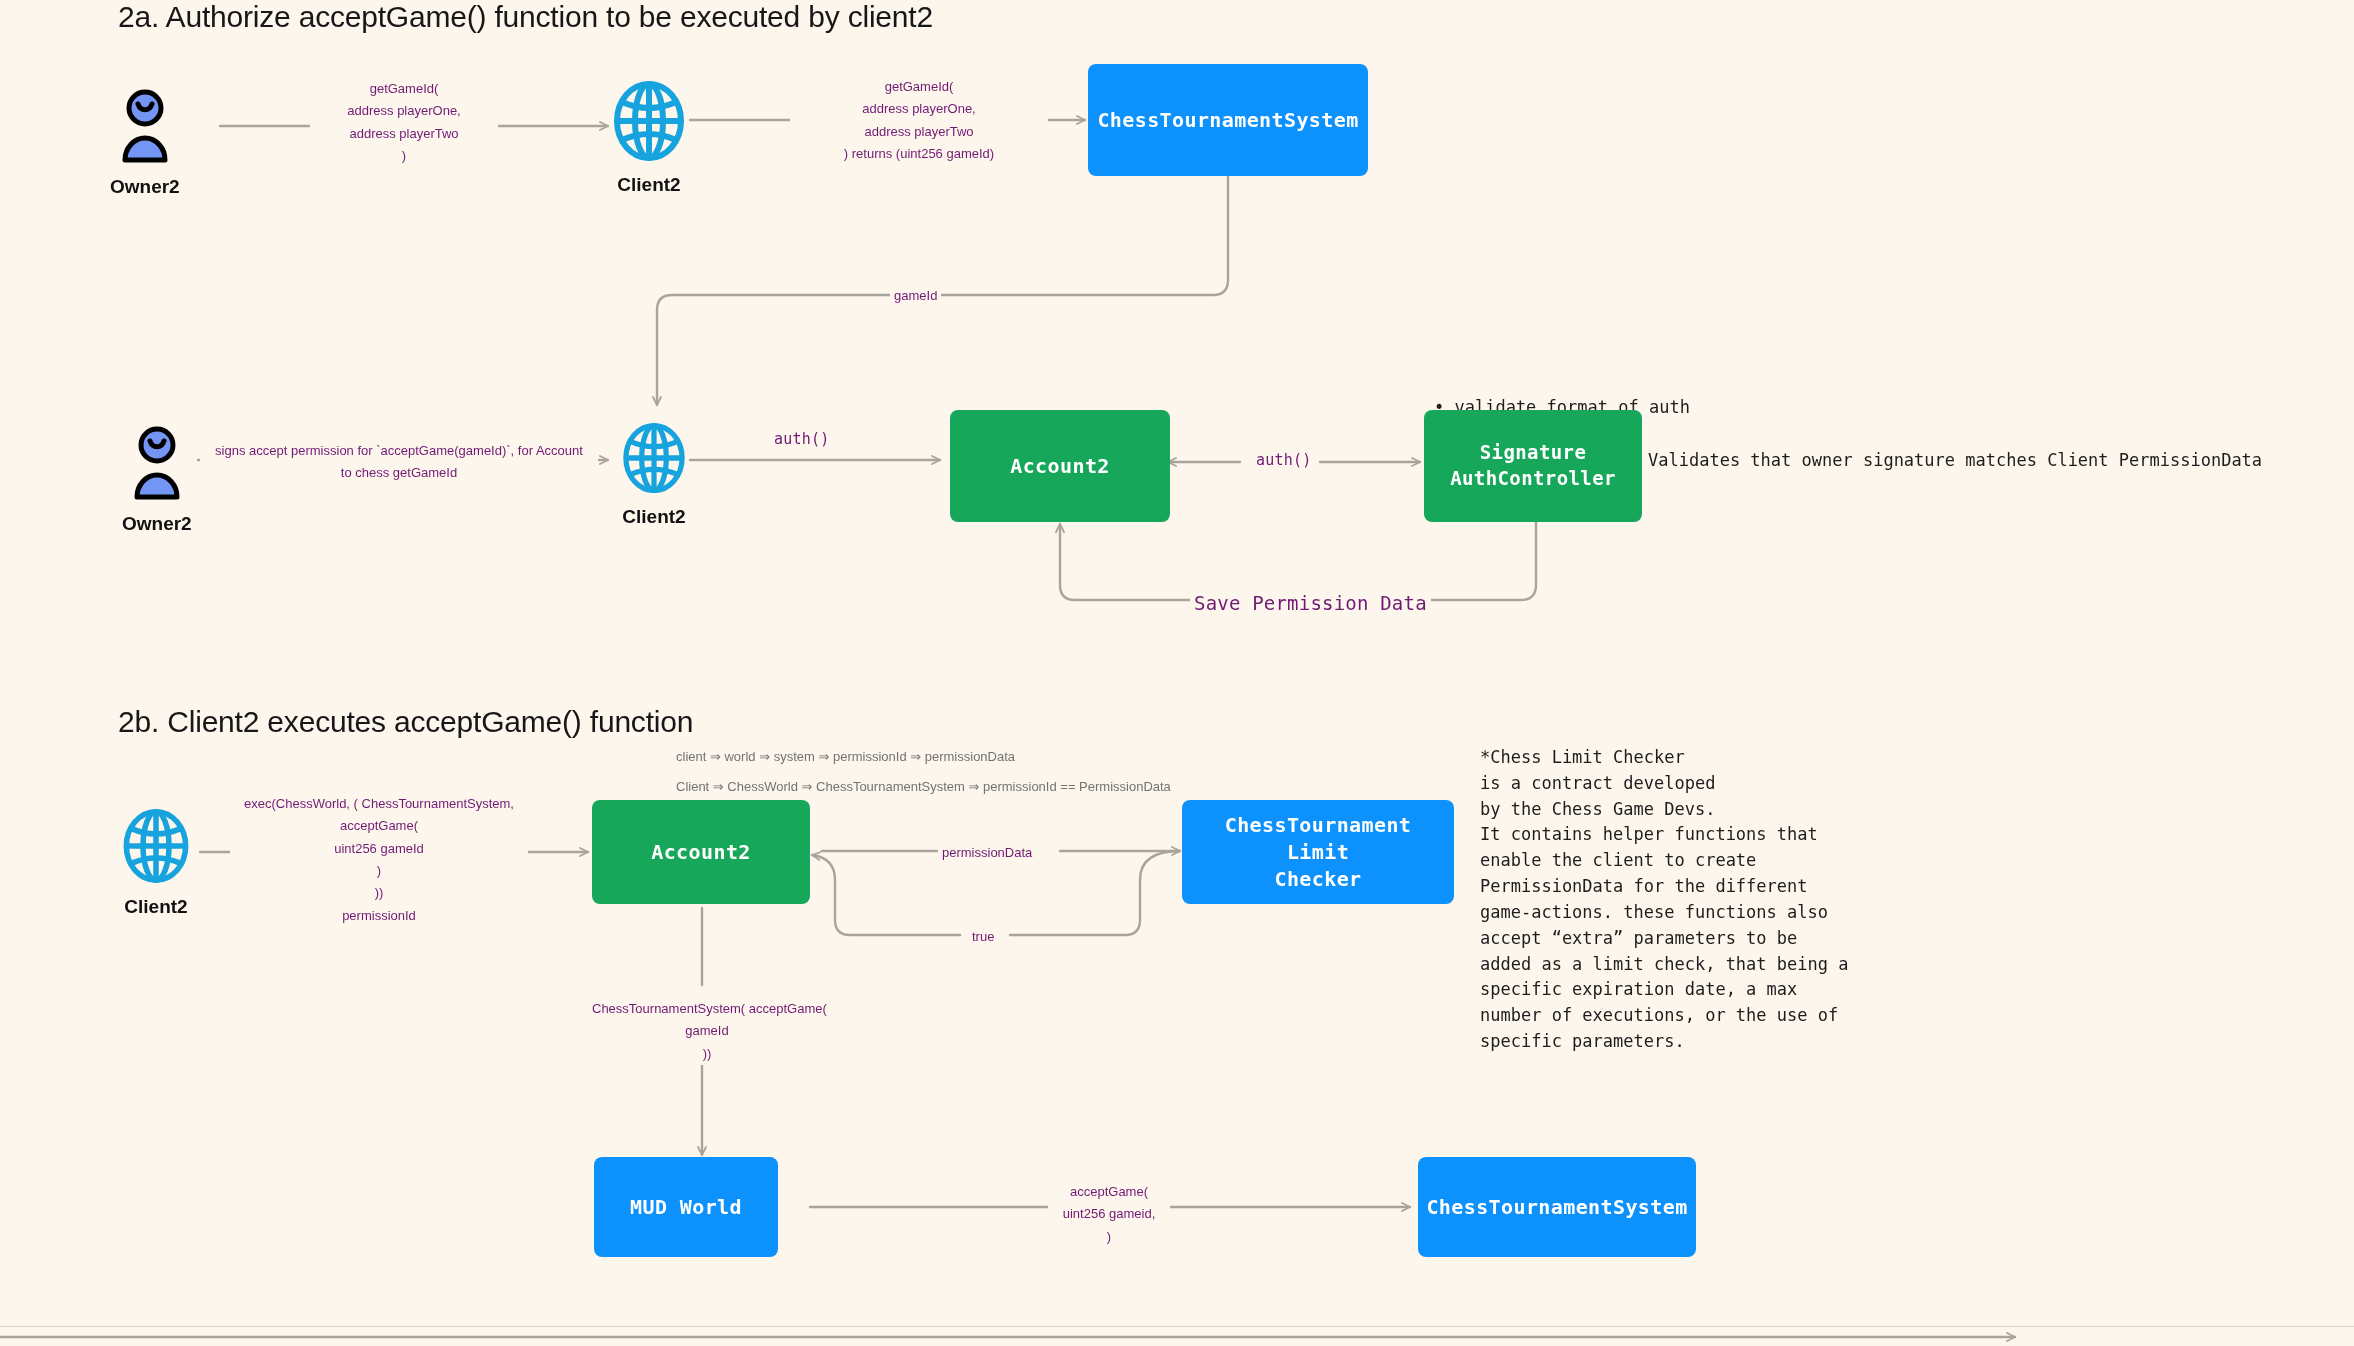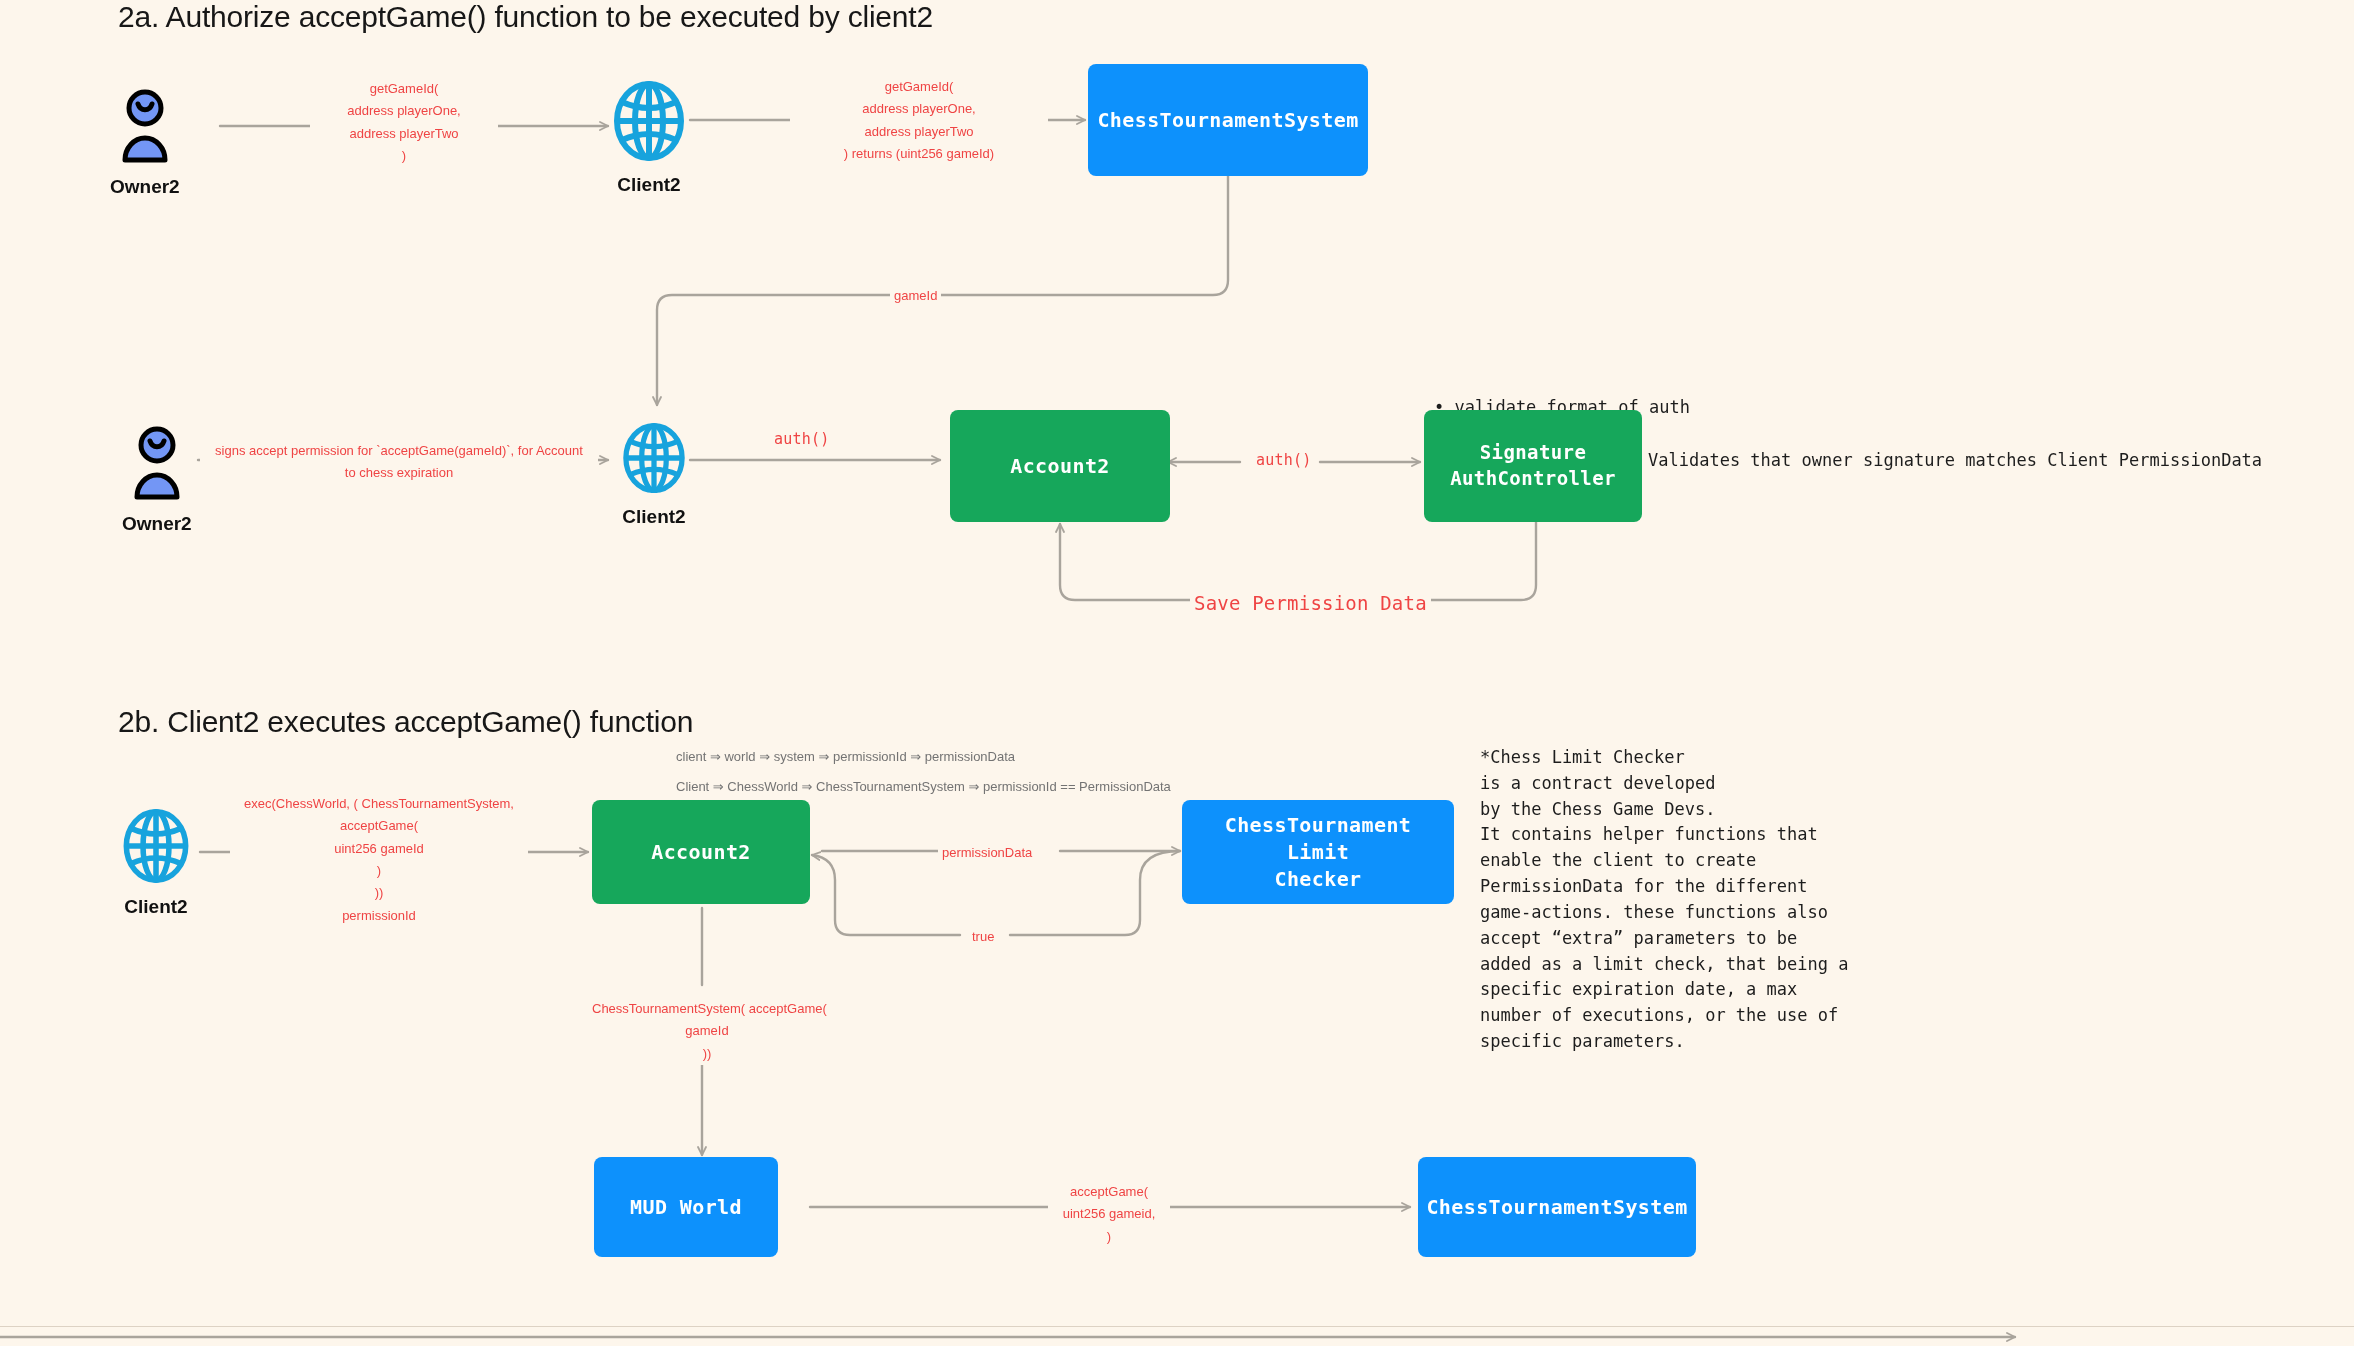--- a/index.html
+++ b/index.html
@@ -75,21 +75,21 @@
     color: #111;
     white-space: nowrap;
   }
 
   
   .edge-label {
     position: absolute;
     font-family: "Liberation Sans", sans-serif;
     font-size: 13px;
     line-height: 1.72;
-    color: #ef4444;
+    color: #701a75;
     text-align: center;
     white-space: pre;
     background: #fdf6ec;
     padding: 0 4px;
   }
   .edge-label.mono {
     font-family: "DejaVu Sans Mono", monospace;
     font-size: 15px;
     letter-spacing: 0.2px;
   }
@@ -228,21 +228,21 @@
       <svg width="56" height="76" viewBox="0 0 56 76">
         <circle cx="28" cy="20" r="16" fill="#7396f5" stroke="#000" stroke-width="5"></circle>
         <path d="M8,72 a20,22 0 0 1 40,0 z" fill="#7396f5" stroke="#000" stroke-width="5" stroke-linejoin="round"></path>
         <path d="M21,16 a7.5,9 0 0 0 14,0" fill="none" stroke="#000" stroke-width="5" stroke-linecap="round"></path>
       </svg>
     </span>
     <span class="actor-label">Owner2</span>
   </div>
 
   <div class="edge-label" style="left:200px; top:440px; width:390px;">signs accept permission for `acceptGame(gameId)`, for Account
-to chess expiration</div>
+to chess getGameId</div>
 
   <div class="actor" style="left:618px; top:422px;">
     <span>
       <svg width="72" height="72" viewBox="0 0 82 82">
         <g fill="none" stroke="#17a3dd" stroke-width="6">
           <ellipse cx="41" cy="41" rx="32" ry="37"></ellipse>
           <ellipse cx="41" cy="41" rx="14" ry="37"></ellipse>
           <line x1="41" y1="4" x2="41" y2="78"></line>
           <line x1="10" y1="41" x2="72" y2="41"></line>
           <path d="M14,22 Q41,34 68,22"></path>

